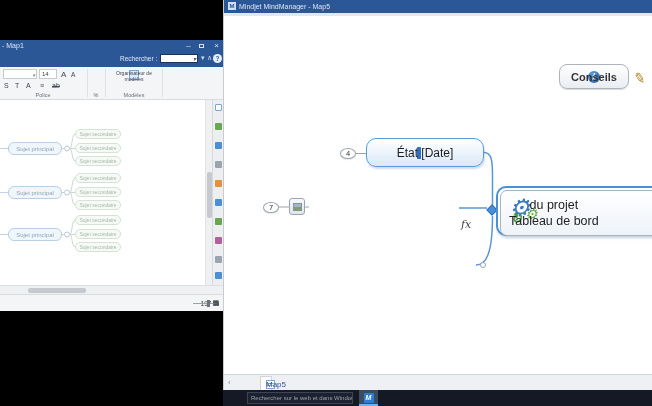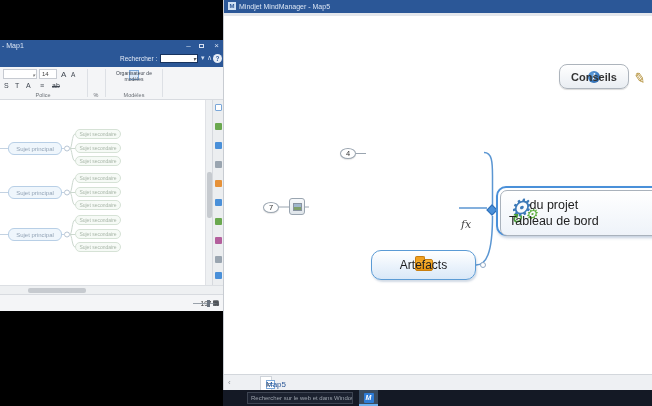--- a/index.html
+++ b/index.html
@@ -298,31 +298,35 @@
         </g>
       </svg>
 
       <div class="conseils">
         <span class="info-ic">i</span>
         <span class="conseils-txt">Conseils</span>
       </div>
       <span class="pencil">✎</span>
 
       <span class="badge" style="left:116px;top:132px">4</span>
+      <div class="topic" style="left:142px;top:122px;width:118px;height:29px">
+        <span class="barchart">
+          <i class="bar" style="height:6px;background:#e8762c"></i>
+          <i class="bar" style="height:9px;background:#57a639"></i>
+          <i class="bar" style="height:12px;background:#2f6fc4"></i>
+        </span>
+        <span class="topic-label">État [Date]</span>
+      </div>
 
       <span class="badge" style="left:39px;top:186px">7</span>
       <span class="imgicon" style="top:182px">
           <i></i>
         </span>
       <span class="fx" style="top:202px">fx</span>
 
-      <div class="topic" style="left:147px;top:234px;width:105px;height:30px">
-        <span class="folder"></span>
-        <span class="topic-label">Artefacts</span>
-      </div>
 
       <i class="diamond" style="top:190px"></i>
       <div class="central" style="top:170px">
         <div class="central-in">
           <span class="gears">
             <i class="gear-big">⚙</i>
             <i class="gear-small">⚙</i>
             <i class="gear-arrow">↻</i>
           </span>
           <span class="central-txt">

